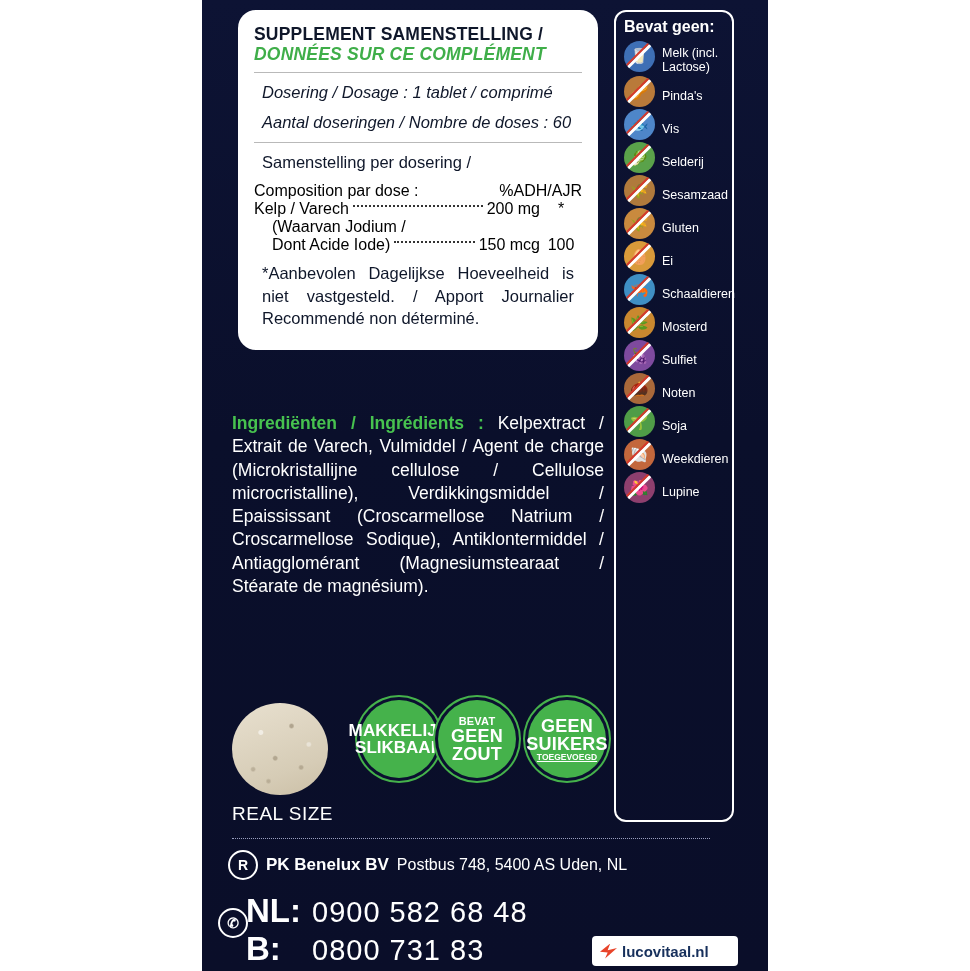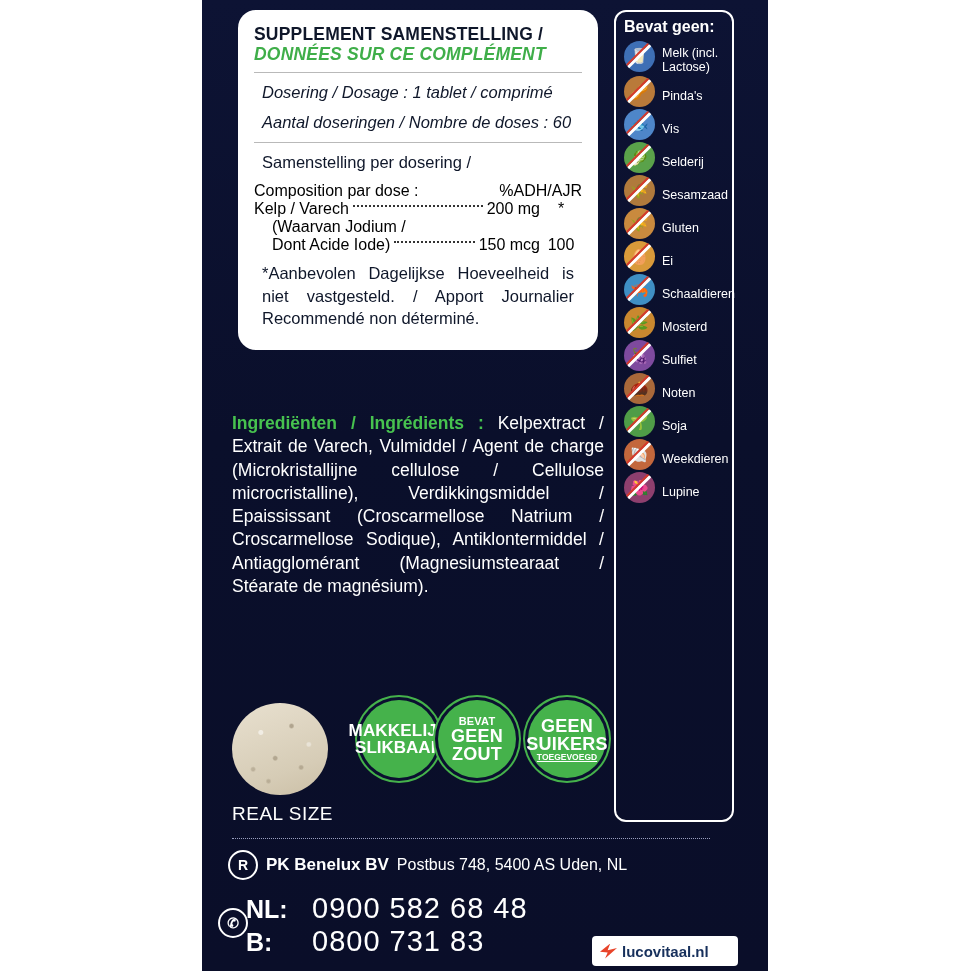--- a/index.html
+++ b/index.html
@@ -93,21 +93,21 @@
   .footer{position:absolute;left:26px;top:850px;width:510px;color:#fff;}
   .addr{display:flex;align-items:center;gap:8px;font-size:16px;}
   .addr .brand{font-weight:bold;font-size:17px;}
   .circ{
     width:26px;height:26px;border-radius:50%;border:2px solid #fff;
     display:flex;align-items:center;justify-content:center;flex:0 0 auto;
     font-size:14px;font-weight:bold;
   }
   .phones{position:absolute;left:18px;top:42px;}
   .phone-row{display:flex;align-items:baseline;gap:14px;}
-  .phone-lbl{font-size:25px;font-weight:bold;width:52px;}
+  .phone-lbl{font-size:33px;font-weight:bold;width:52px;}
   .phone-num{font-size:29px;letter-spacing:1px;}
   .phone-icon{position:absolute;left:-28px;top:16px;}
   .logo{
     position:absolute;left:364px;top:86px;width:146px;height:30px;border-radius:4px;
     background:#ffffff;color:#17305c;font-weight:bold;font-size:15px;
     display:flex;align-items:center;gap:5px;padding-left:8px;box-sizing:border-box;
   }
   .logo .swoosh{
     width:17px;height:15px;background:#e8442a;
     clip-path:polygon(0 55%,60% 0,45% 45%,100% 30%,30% 100%,45% 60%);

